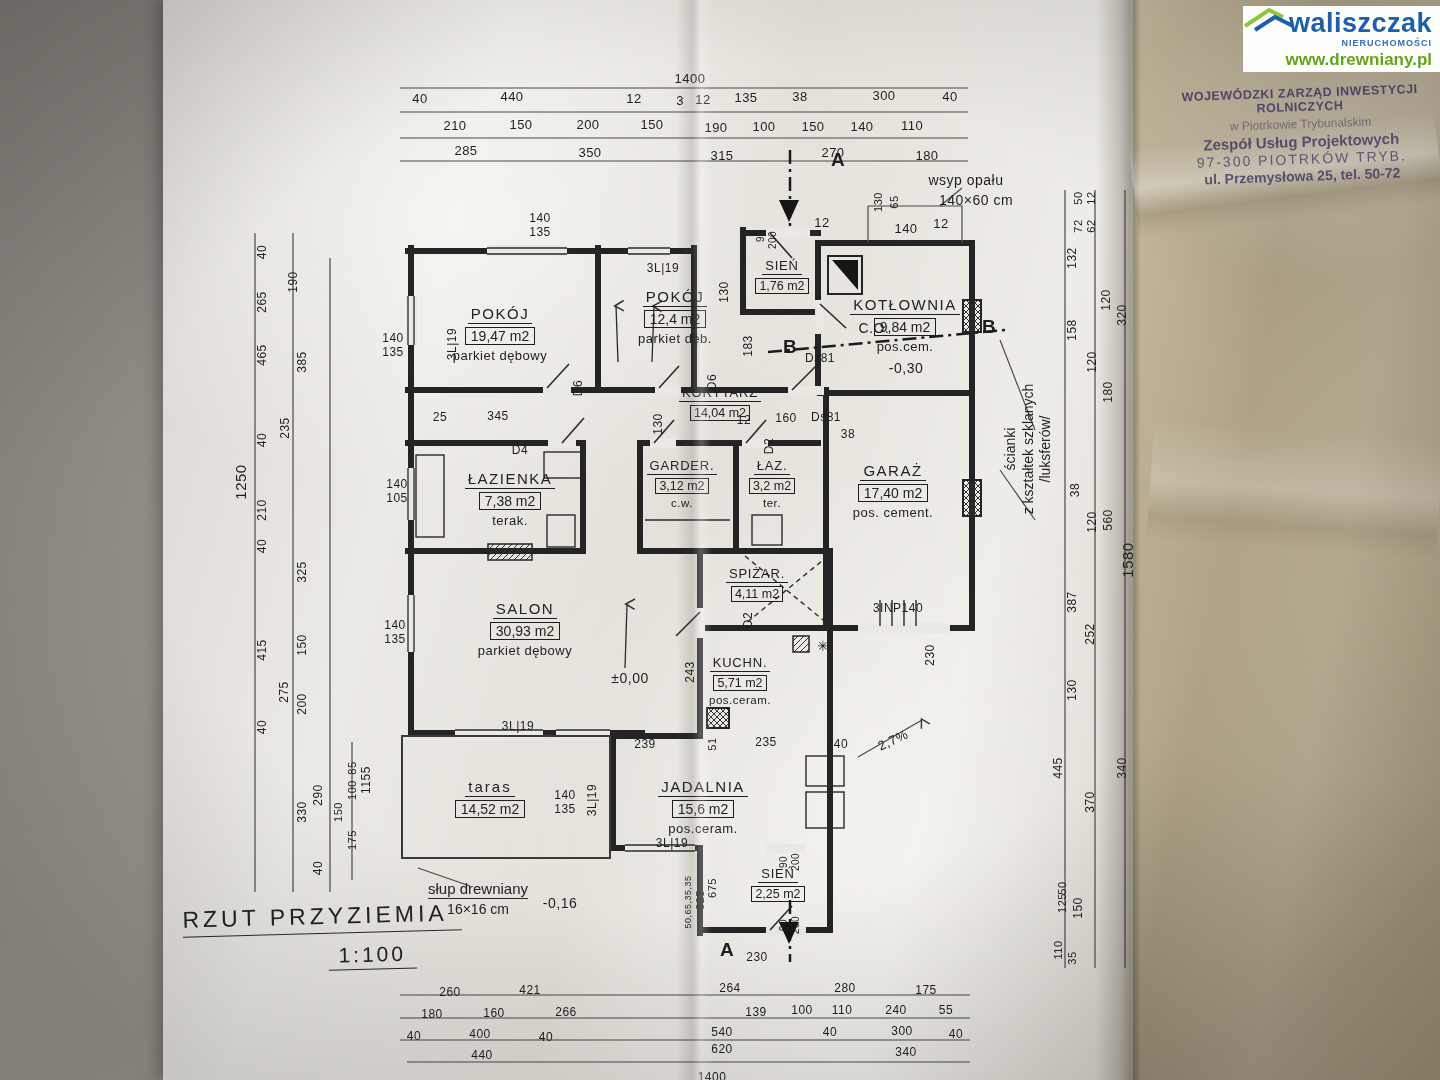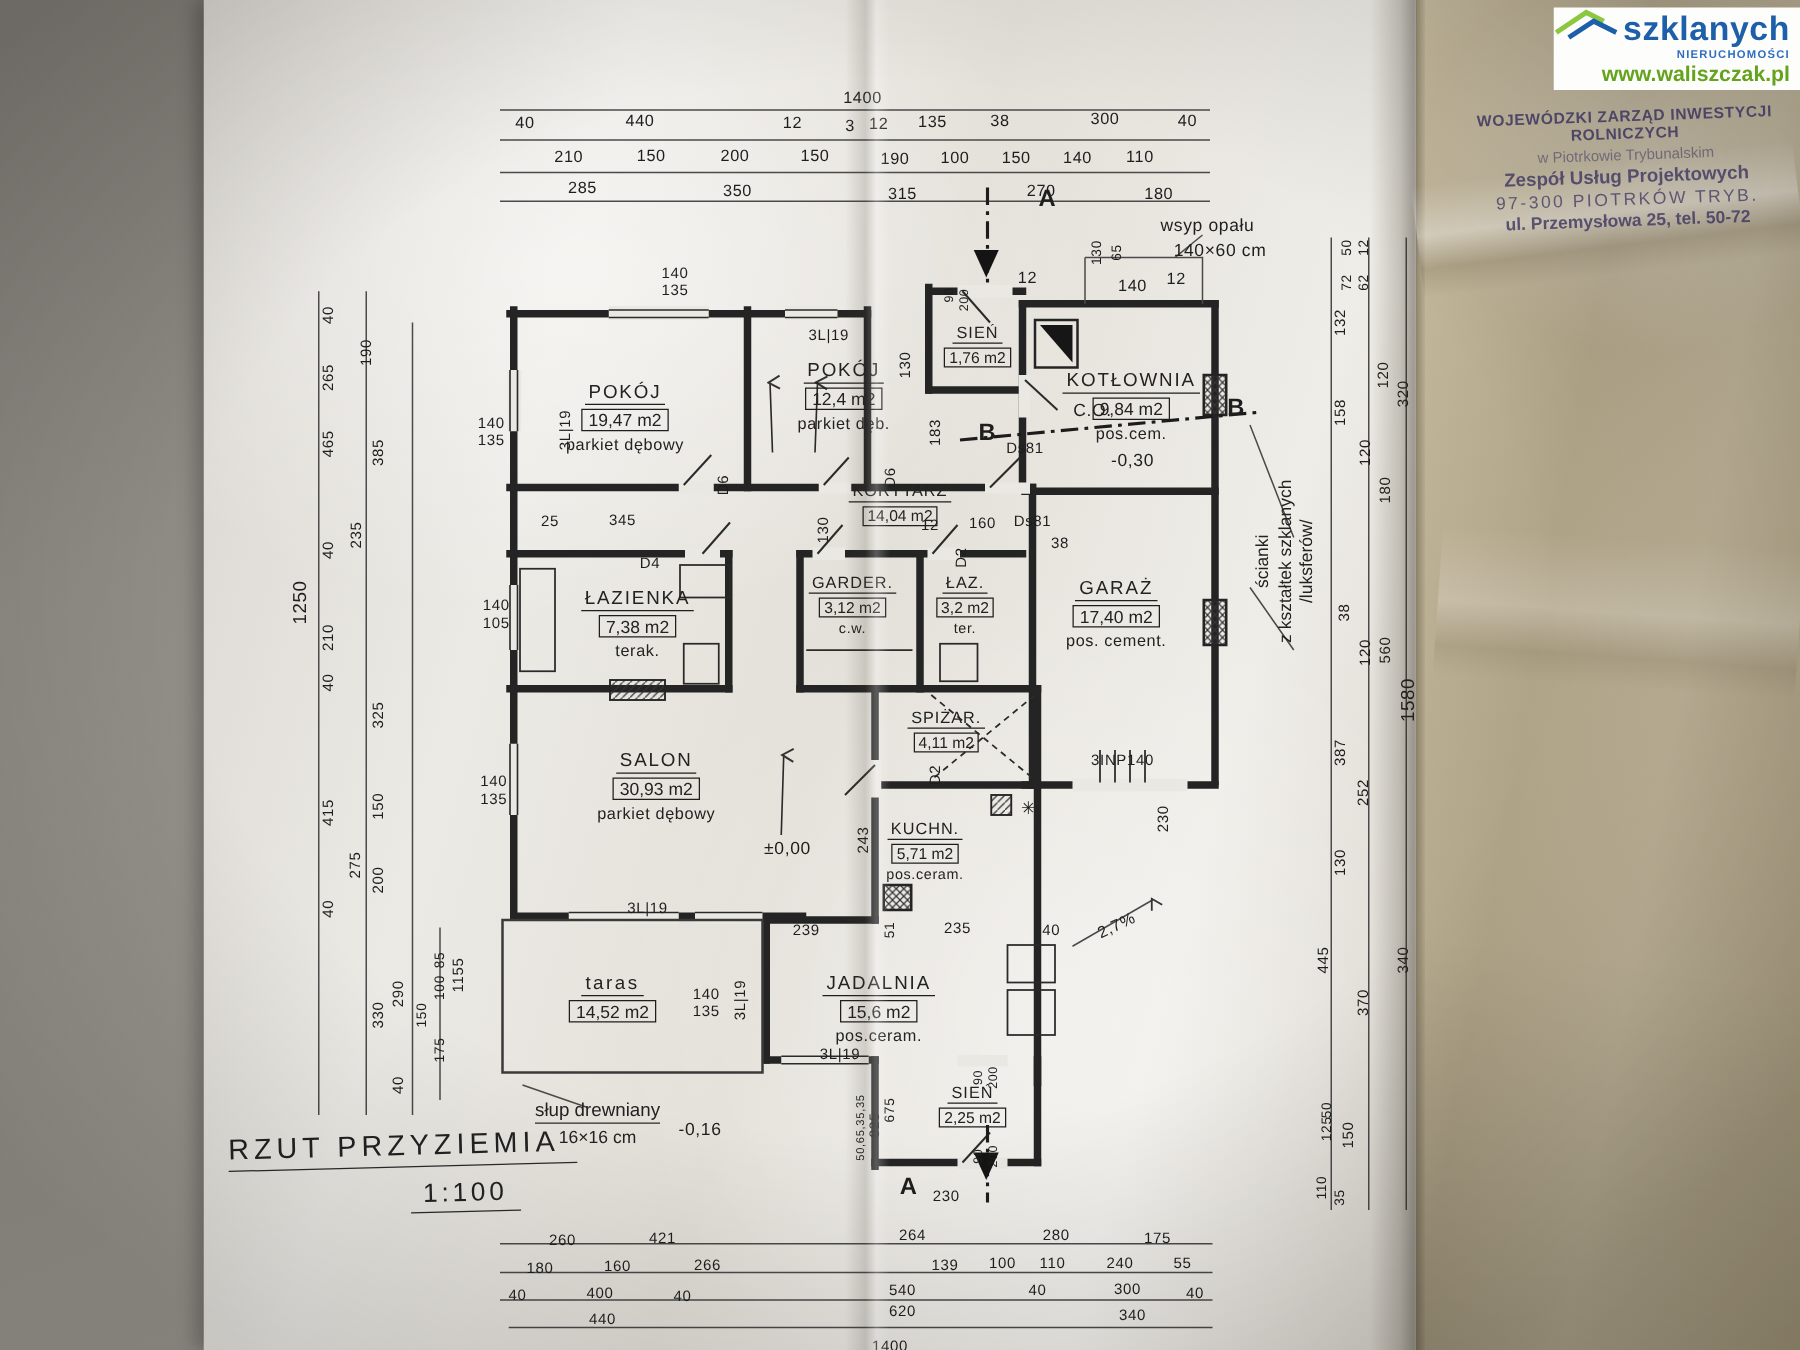--- a/index.html
+++ b/index.html
@@ -479,24 +479,24 @@
 <div class="crease" id="crease-r1"></div>
 <div class="crease" id="crease-r2"></div>
 <div class="crease" id="vignette"></div>
 
 <div id="logo">
   <div class="brandrow">
     <svg width="52" height="26" viewBox="0 0 52 26">
       <path d="M2,20 L26,4 L40,11" fill="none" stroke="#8dc63f" stroke-width="4"></path>
       <path d="M12,24 L32,11 L50,20" fill="none" stroke="#1d5fa8" stroke-width="4"></path>
     </svg>
-    <span class="brand">szklanych</span>
+    <span class="brand">waliszczak</span>
   </div>
   <div class="sub">NIERUCHOMOŚCI</div>
-  <div class="url">www.waliszczak.pl</div>
+  <div class="url">www.drewniany.pl</div>
 </div>
 
 <div id="stamp">
   <div class="s1">WOJEWÓDZKI ZARZĄD INWESTYCJI ROLNICZYCH</div>
   <div class="s2">w Piotrkowie Trybunalskim</div>
   <div class="s3">Zespół Usług Projektowych</div>
   <div class="s4">97-300 PIOTRKÓW TRYB.</div>
   <div class="s5">ul. Przemysłowa 25, tel. 50-72</div>
 </div>
 

